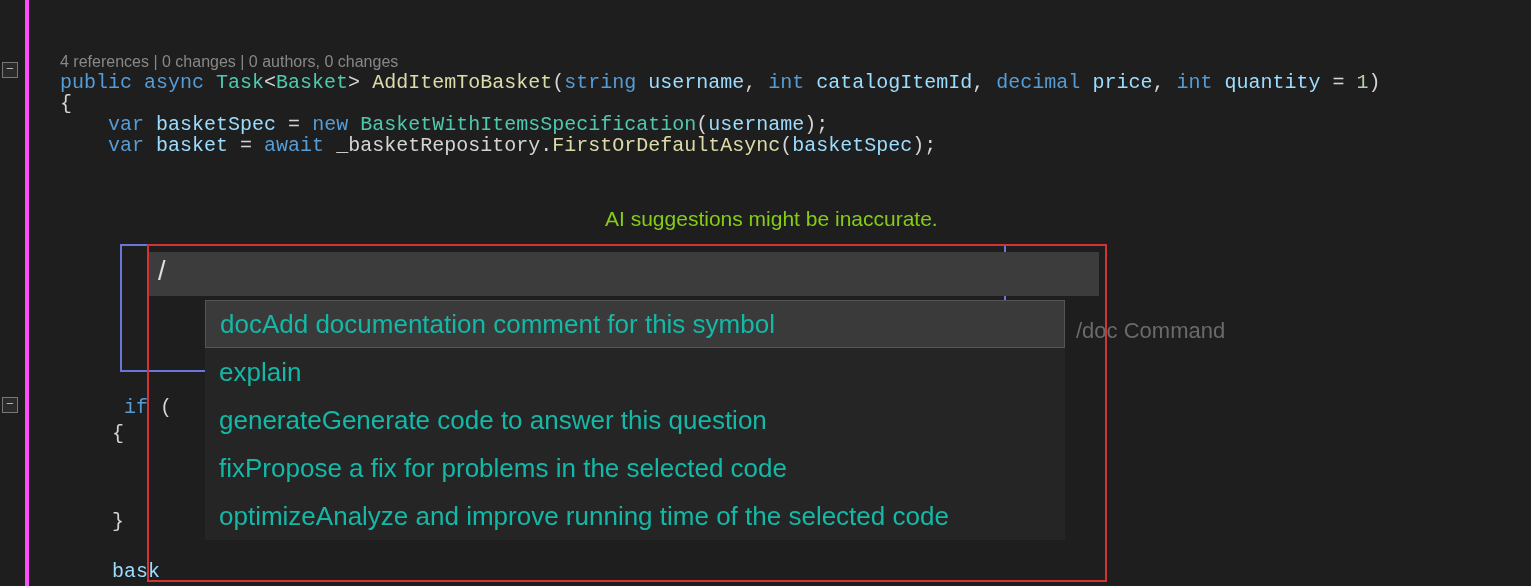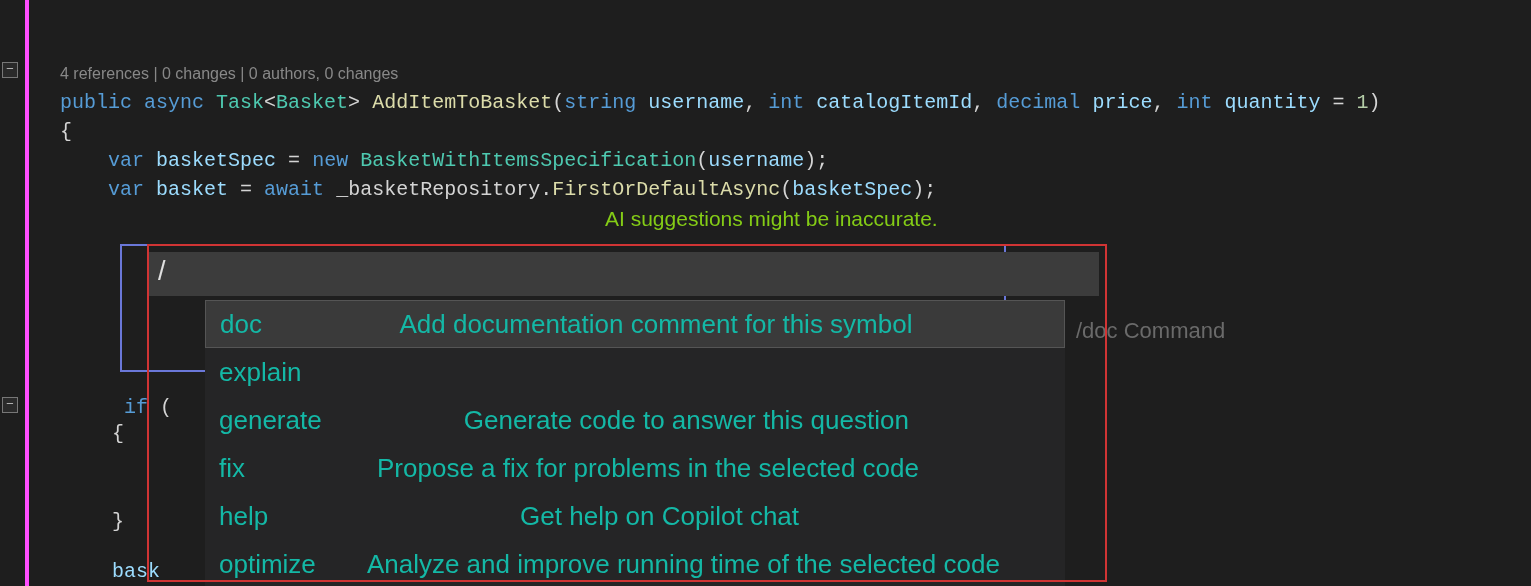--- a/index.html
+++ b/index.html
@@ -43,21 +43,21 @@
     box-sizing: border-box;
   }
   .fold-minus.top { top: 62px; }
   .fold-minus.mid { top: 397px; }
 
   .code-area {
     position: absolute;
     left: 60px;
     top: 30px;
     font-size: 20px;
-    line-height: 29px;
+    line-height: 21px;
     white-space: pre;
   }
 
   .codelens {
     color: #888;
     font-size: 16px;
     font-family: "Segoe UI", sans-serif;
   }
 
   .kw   { color: #569cd6; }
@@ -140,21 +140,21 @@
   .sugg-row.selected {
     background: #3a3a3a;
     border: 1px solid #555;
     box-sizing: border-box;
   }
   .sugg-cmd {
     flex: 0 0 auto;
   }
   .sugg-desc {
     flex: 1 1 auto;
-    text-align: center;
+    text-align: left;
   }
 
   .hint {
     position: absolute;
     left: 1076px;
     top: 318px;
     font-family: "Segoe UI", sans-serif;
     font-size: 22px;
     color: #6a6a6a;
   }
@@ -223,24 +223,20 @@
     </div>
     <div class="sugg-row">
       <span class="sugg-cmd">generate</span>
       <span class="sugg-desc">Generate code to answer this question</span>
     </div>
     <div class="sugg-row">
       <span class="sugg-cmd">fix</span>
       <span class="sugg-desc">Propose a fix for problems in the selected code</span>
     </div>
     <div class="sugg-row">
-      <span class="sugg-cmd">help</span>
-      <span class="sugg-desc">Get help on Copilot chat</span>
-    </div>
-    <div class="sugg-row">
       <span class="sugg-cmd">optimize</span>
       <span class="sugg-desc">Analyze and improve running time of the selected code</span>
     </div>
   </div>
 
   <div class="red-box"></div>
 
   <div class="if-line"><span class="kw">if</span> <span class="pun">(</span></div>
   <div class="brace-open"><span class="pun">{</span></div>
   <div class="brace-close"><span class="pun">}</span></div>

